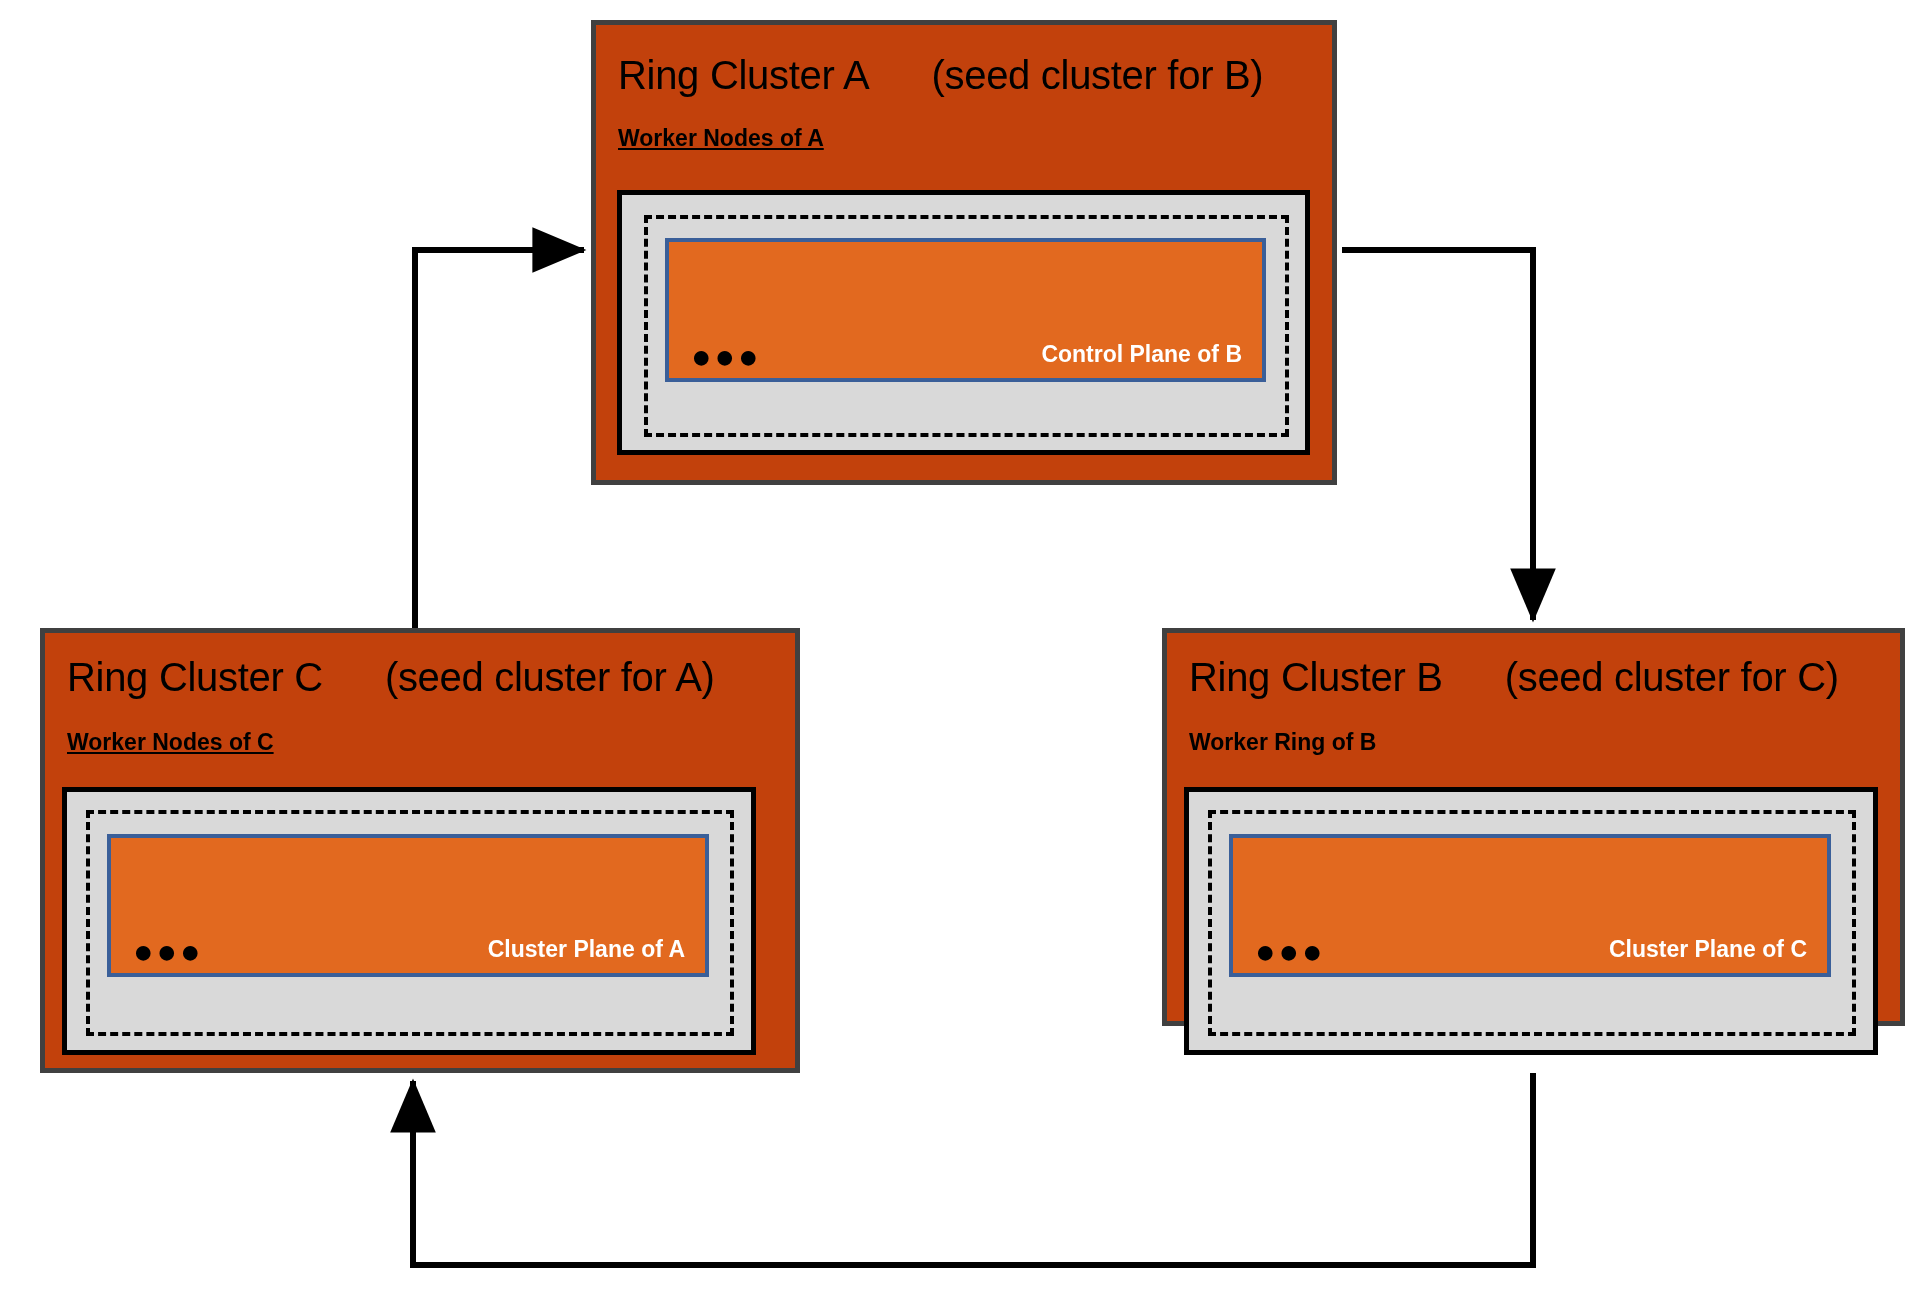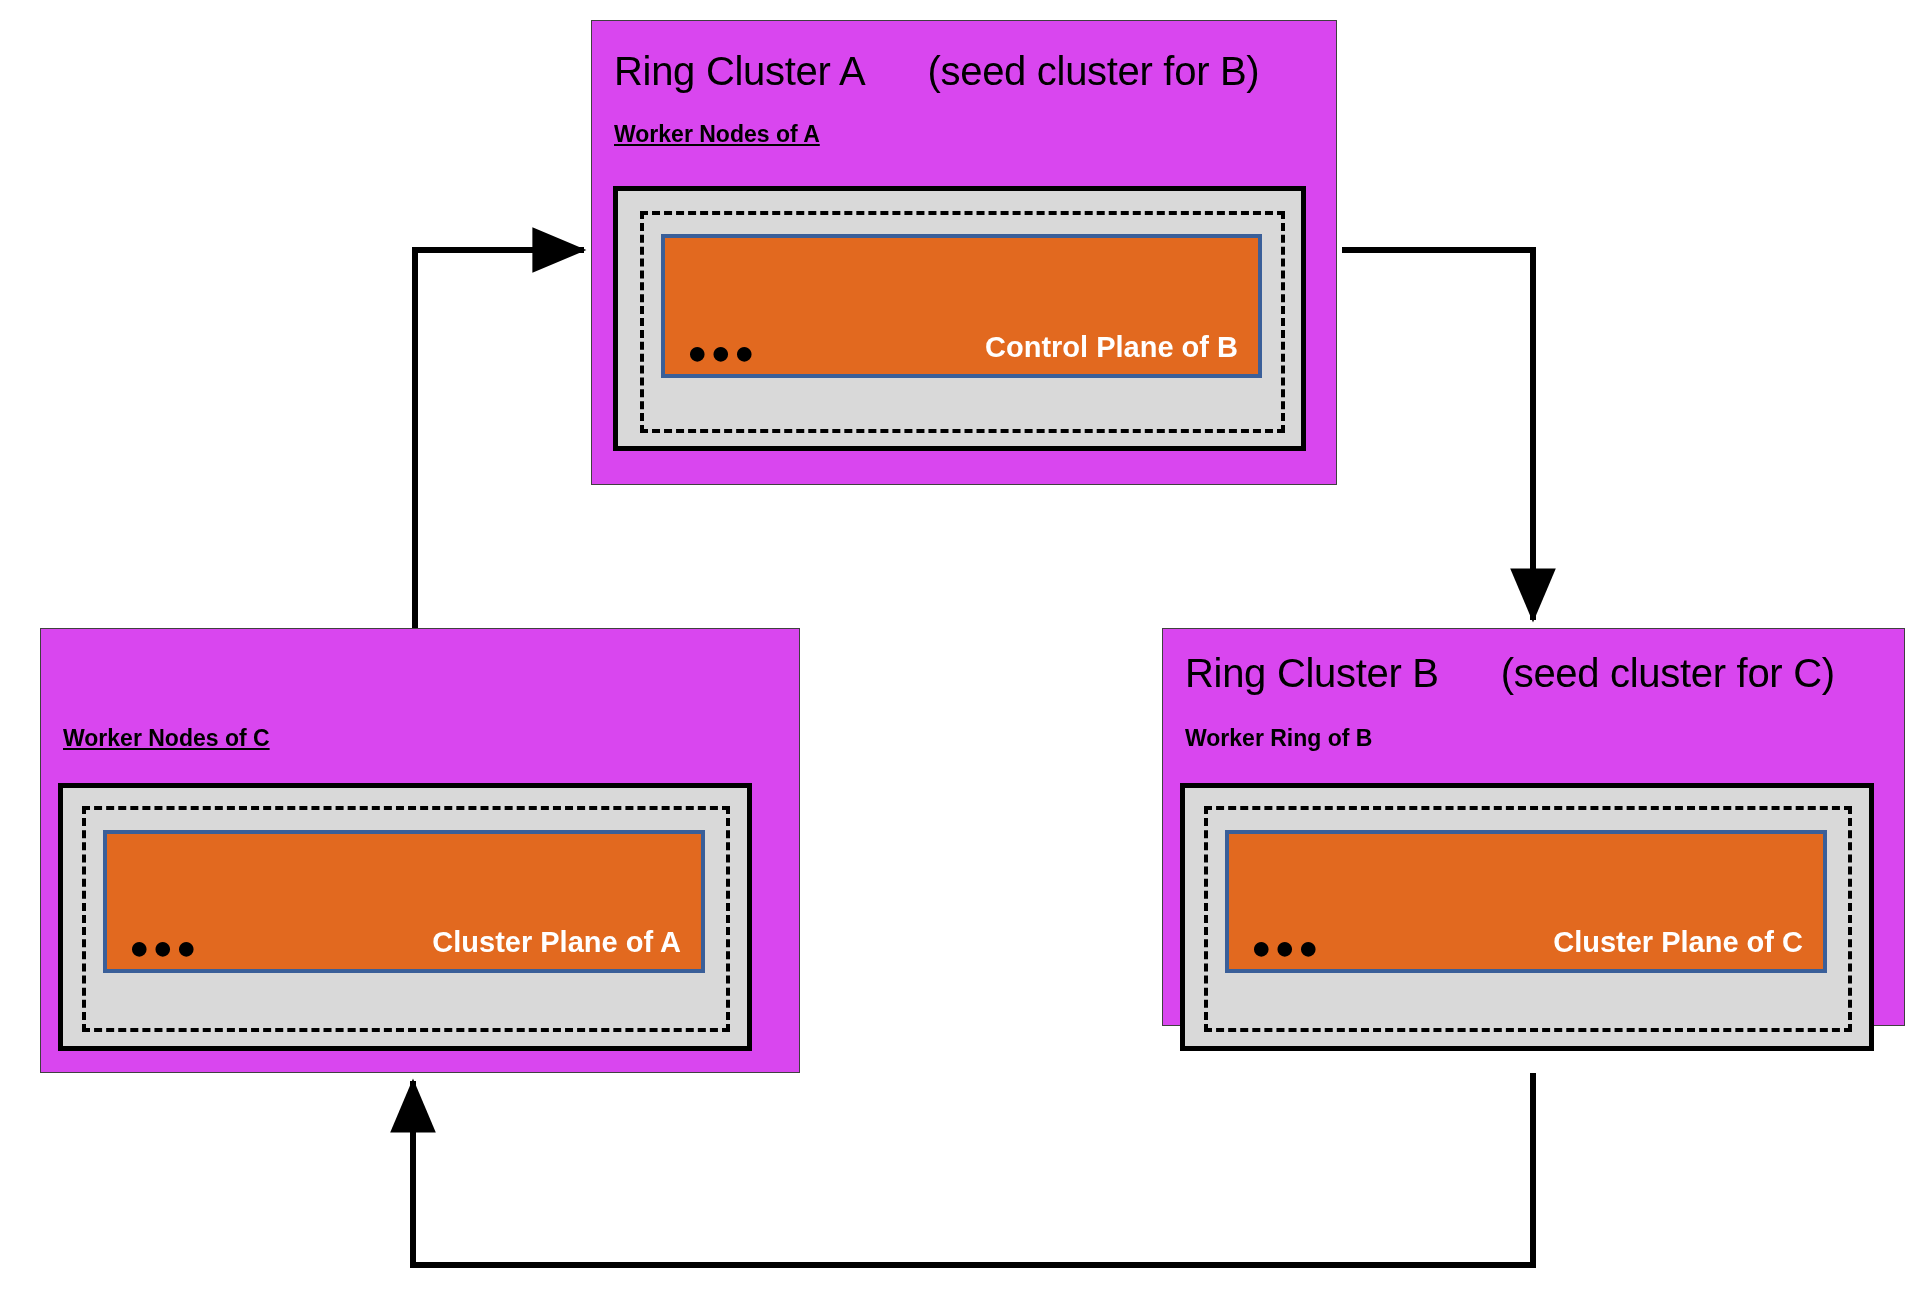--- a/index.html
+++ b/index.html
@@ -23,22 +23,22 @@
     left: 0;
     top: 0;
     width: 1924px;
     height: 1306px;
     pointer-events: none;
   }
 
   
   .cluster {
     position: absolute;
-    background: #d946ef;
-    border: 1px solid #404040;
+    background: #c2410c;
+    border: 5px solid #404040;
     box-sizing: border-box;
   }
   .cluster-title {
     position: absolute;
     white-space: nowrap;
     font-size: 40px;
     font-weight: 400;
     color: #000000;
     letter-spacing: -0.3px;
   }
@@ -82,21 +82,21 @@
     font-size: 34px;
     line-height: 20px;
     letter-spacing: 3px;
     color: #000000;
     font-weight: bold;
   }
   .cp-label {
     position: absolute;
     right: 20px;
     bottom: 10px;
-    font-size: 29px;
+    font-size: 23px;
     font-weight: bold;
     color: #ffffff;
     white-space: nowrap;
   }
 </style>
 </head>
 <body>
 
 <div id="canvas">
 
@@ -124,20 +124,23 @@
       <div class="dashed-box" style="left:22px; top:20px; width:645px; height:222px;">
         <div class="control-plane" style="left:17px; top:19px; width:601px; height:144px;">
           <div class="cp-dots">●●●</div>
           <div class="cp-label">Control Plane of B</div>
         </div>
       </div>
     </div>
   </div>
 
   <div class="cluster" style="left:40px; top:628px; width:760px; height:445px;">
+    <div class="cluster-title" style="left:22px; top:22px;">
+      <span>Ring Cluster C</span><span class="seed">(seed cluster for A)</span>
+    </div>
     <div class="worker-label" style="left:22px; top:96px;text-decoration:underline;">Worker Nodes of C</div>
 
     <div class="worker-box" style="left:17px; top:154px; width:694px; height:268px;">
       <div class="dashed-box" style="left:19px; top:18px; width:648px; height:226px;">
         <div class="control-plane" style="left:17px; top:20px; width:602px; height:143px;">
           <div class="cp-dots">●●●</div>
           <div class="cp-label">Cluster Plane of A</div>
         </div>
       </div>
     </div>

